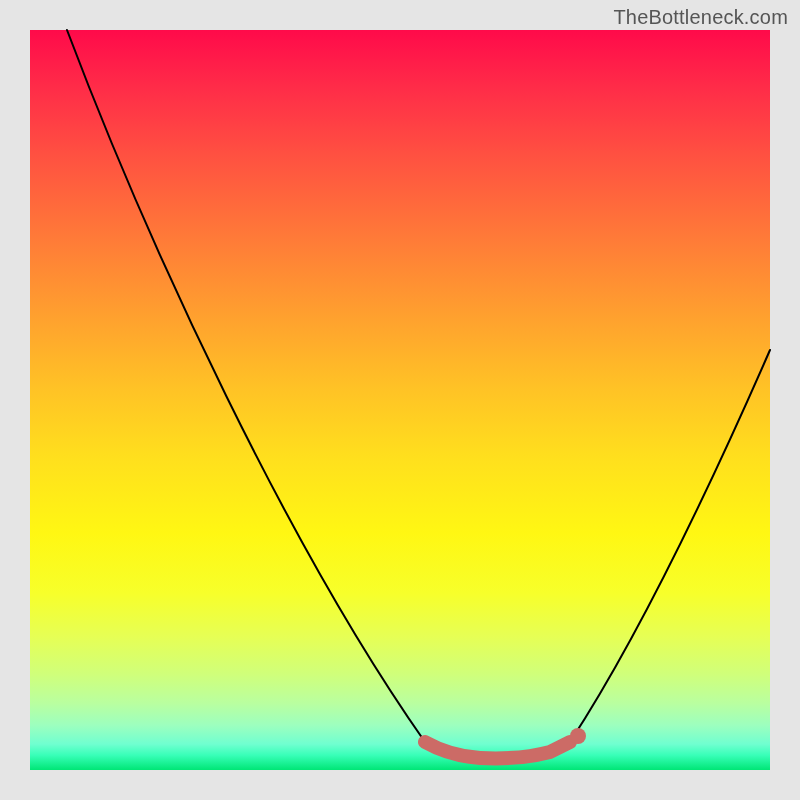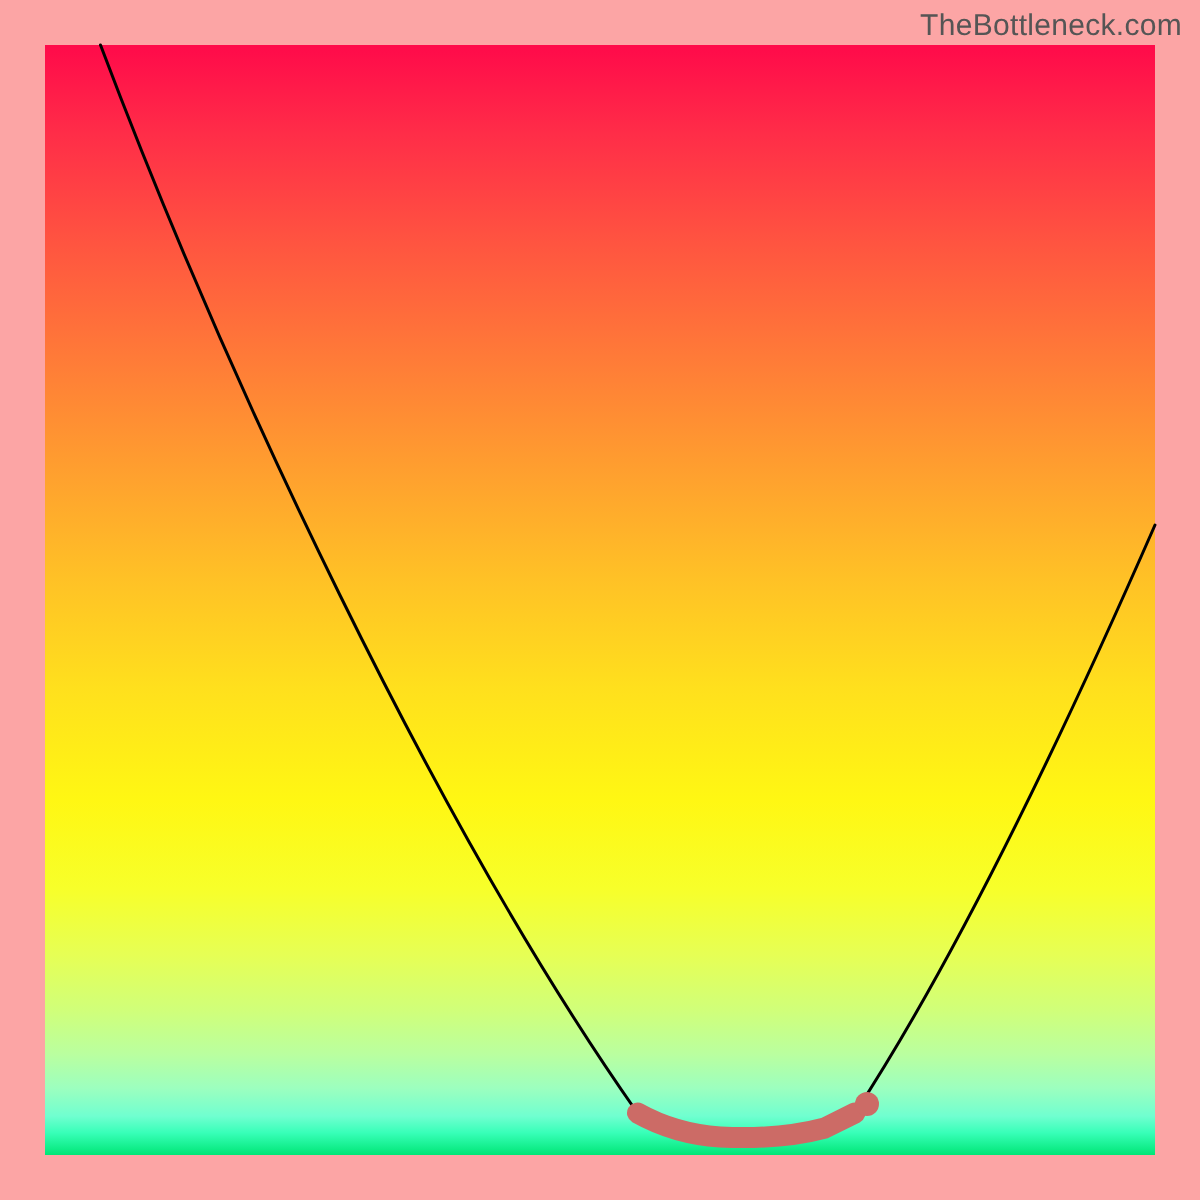--- a/index.html
+++ b/index.html
@@ -8,21 +8,21 @@
     width: 800px;
     height: 800px;
     background: #000;
     overflow: hidden;
     font-family: Arial, Helvetica, sans-serif;
   }
   .frame {
     position: relative;
     width: 800px;
     height: 800px;
-    background: #fca5a5;
+    background: #e5e5e5;
   }
   .plot-area {
     position: absolute;
     left: 30px;
     top: 30px;
     width: 740px;
     height: 740px;
     
     background: linear-gradient(
       to bottom,

